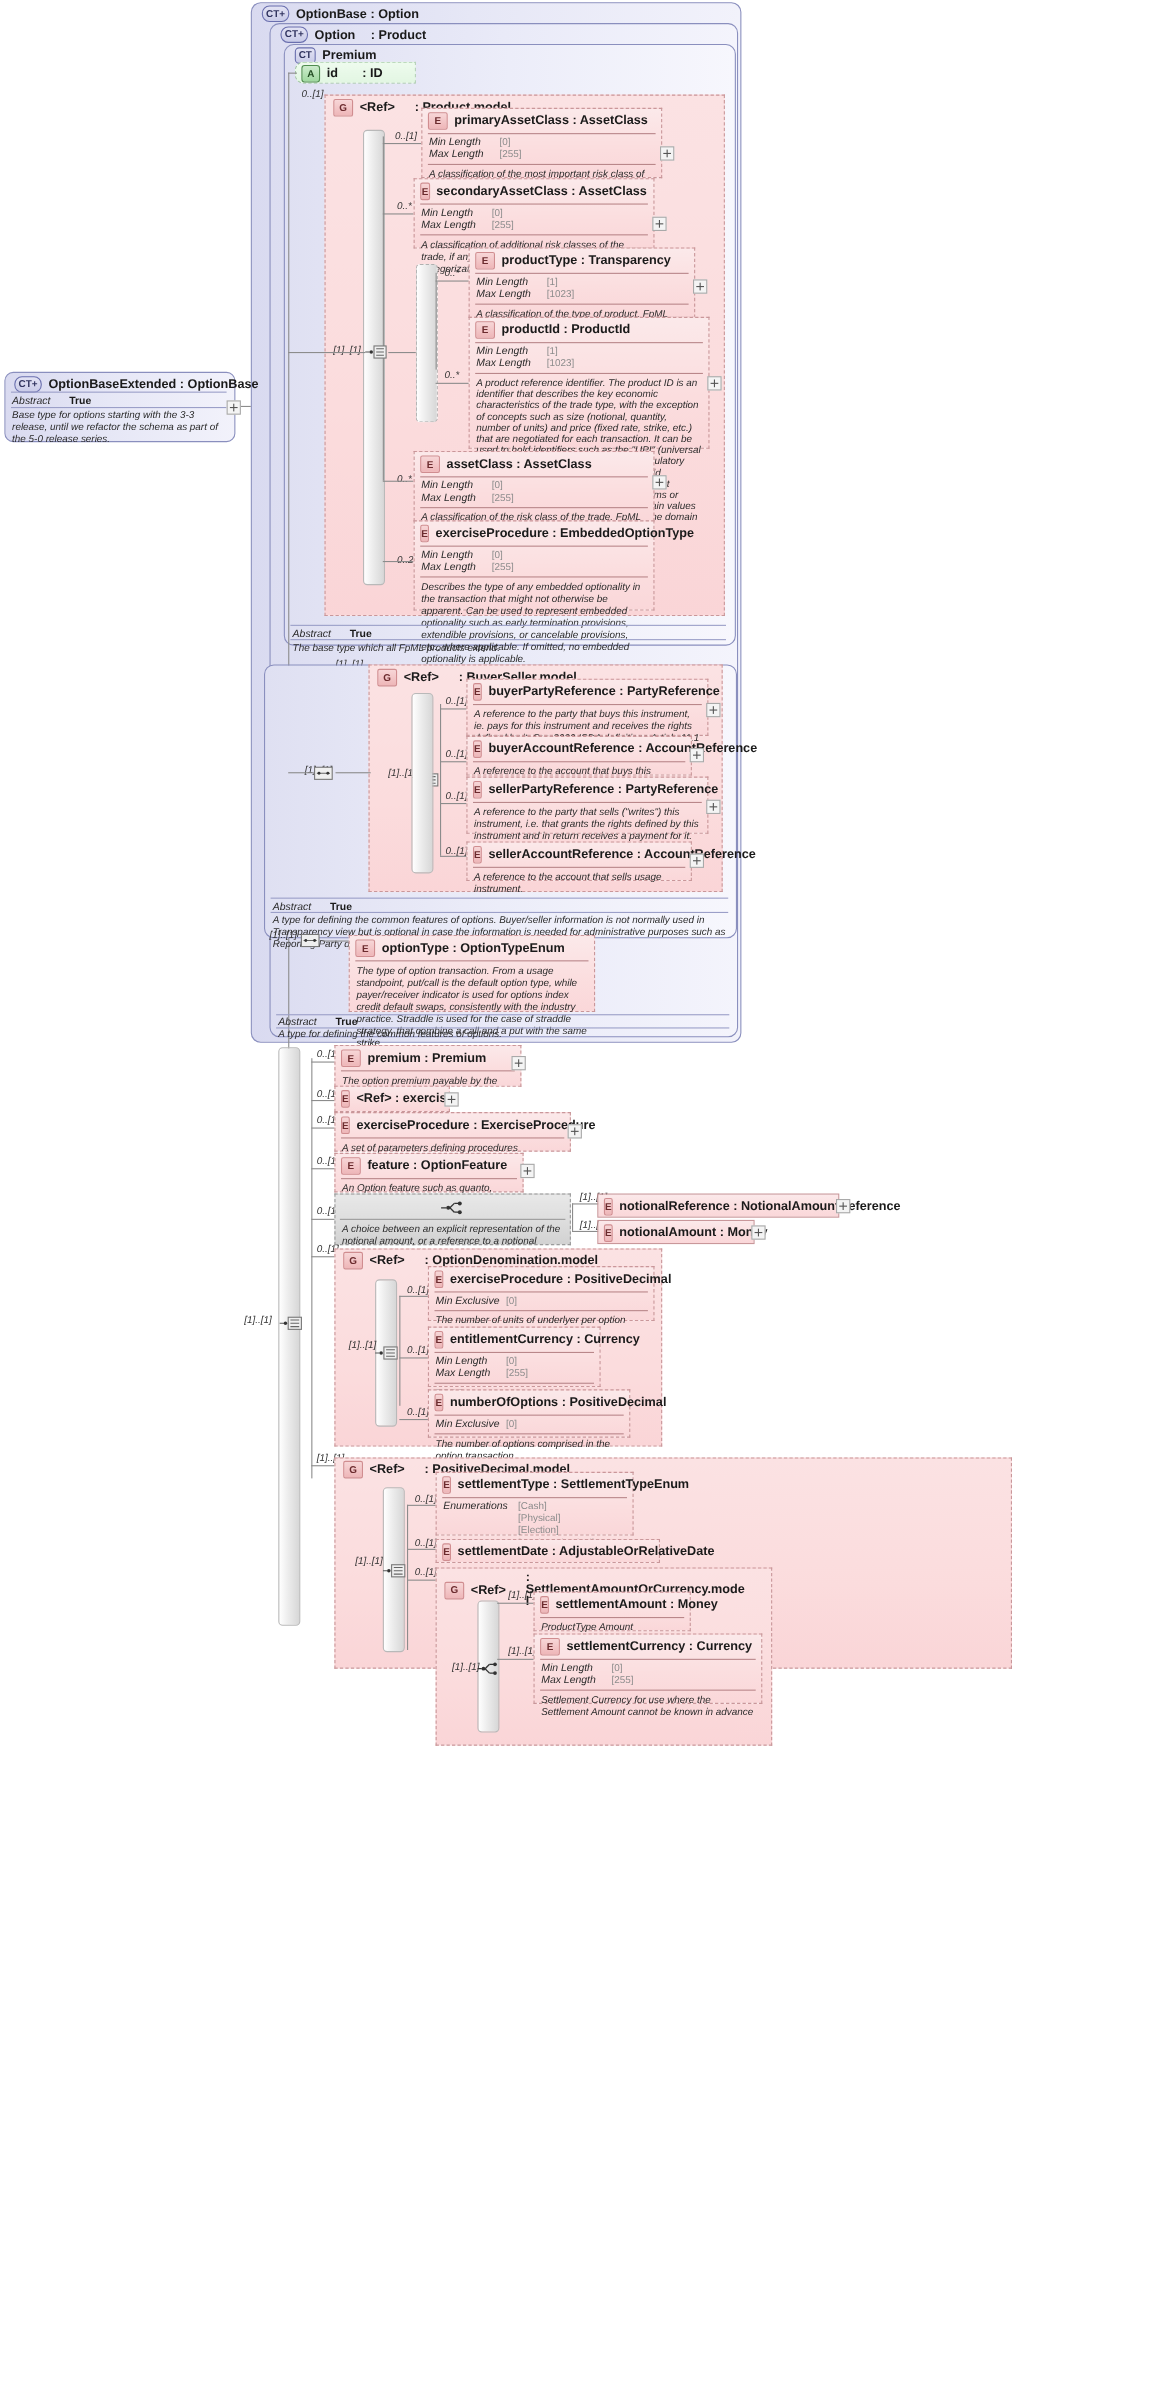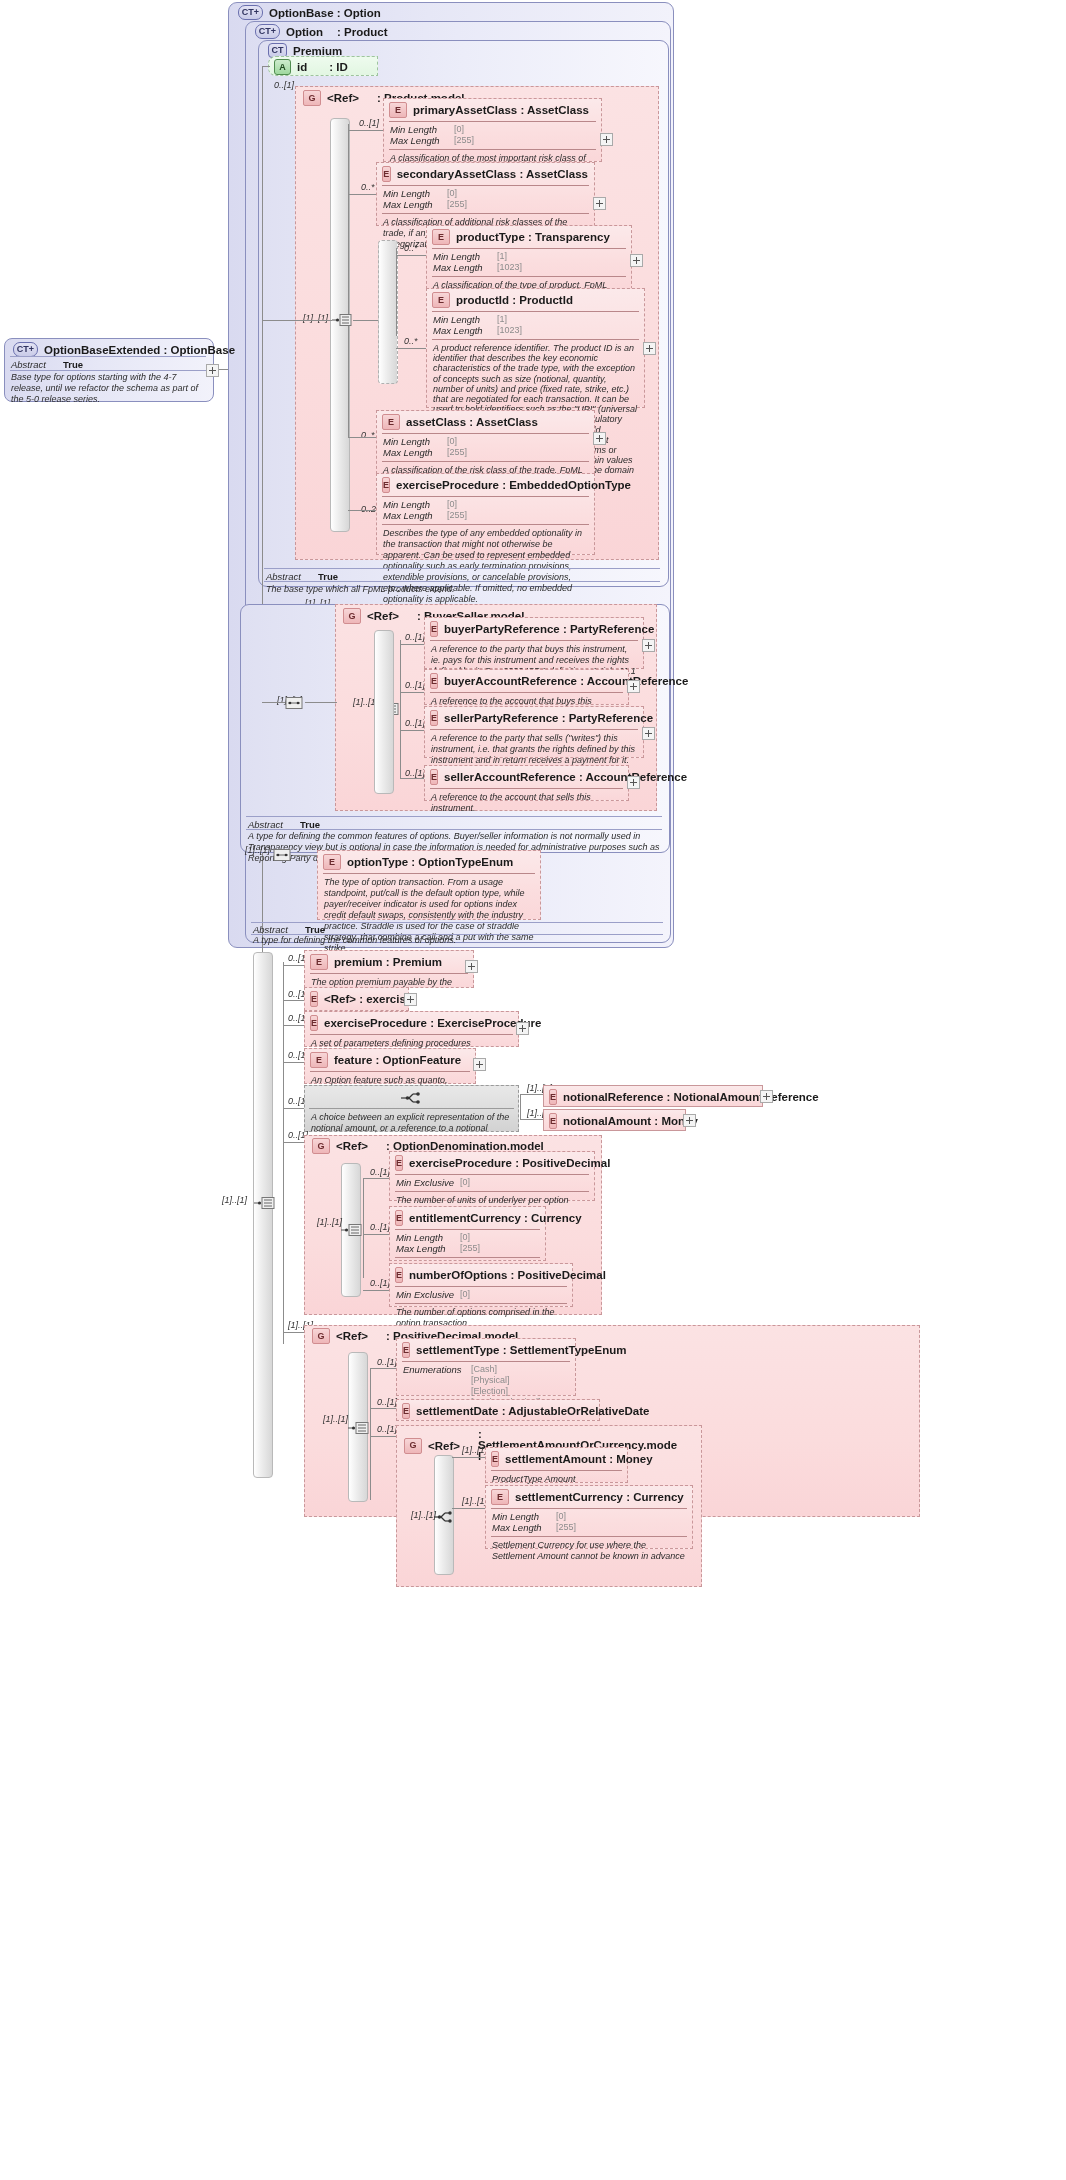--- a/index.html
+++ b/index.html
@@ -112,21 +112,21 @@
   <div class="tagbox" style="left:9px;top:340px;">
     <span class="badge ct">CT+</span>
     <span class="ttl">OptionBaseExtended : OptionBase</span>
   </div>
   <div class="absline" style="left:10px;top:356px;width:196px;"></div>
   <div class="absrow" style="left:11px;top:358px;">
     <span class="k">Abstract</span>
     <span class="v">True</span>
   </div>
   <div class="absline" style="left:10px;top:370px;width:196px;"></div>
-  <div class="absdoc" style="left:11px;top:372px;width:194px;">Base type for options starting with the 4-7 release, until we refactor the schema as part of the 5-0 release series.</div>
+  <div class="absdoc" style="left:11px;top:372px;width:194px;">Base type for options starting with the 3-3 release, until we refactor the schema as part of the 5-0 release series.</div>
   <div class="hl" style="left:212px;top:369px;width:16px;"></div>
   <div class="plus" style="left:206px;top:364px;"></div>
 
   <div class="acard" style="left:268px;top:56px;width:108px;height:18px;"></div>
   <div class="tagbox" style="left:270px;top:57px;">
     <span class="badge a">A</span>
     <span class="ttl norm">id</span>
     <span class="ttl norm" style="margin-left:16px;">: ID</span>
   </div>
 
@@ -372,21 +372,21 @@
   <div class="plus" style="left:642px;top:727px;"></div>
 
   <div class="card-lbl" style="left:405px;top:768px;">0..[1]</div>
   <div class="hl" style="left:400px;top:778px;width:25px;"></div>
   <div class="ecard" style="left:424px;top:765px;width:203px;height:34px;">
     <div class="hdr">
       <span class="badge e">E</span>
       <span class="ttl">sellerAccountReference : AccountReference</span>
     </div>
     <div class="sep"></div>
-    <div class="doc">A reference to the account that sells this instrument.</div>
+    <div class="doc">A reference to the account that sells usage instrument.</div>
   </div>
   <div class="plus" style="left:627px;top:776px;"></div>
 
   <div class="absline" style="left:246px;top:816px;width:416px;"></div>
   <div class="absrow" style="left:248px;top:818px;">
     <span class="k">Abstract</span>
     <span class="v">True</span>
   </div>
   <div class="absline" style="left:246px;top:829px;width:416px;"></div>
   <div class="absdoc" style="left:248px;top:831px;width:412px;">A type for defining the common features of options. Buyer/seller information is not normally used in Transparency view but is optional in case the information is needed for administrative purposes such as Reporting Party determination.</div>

